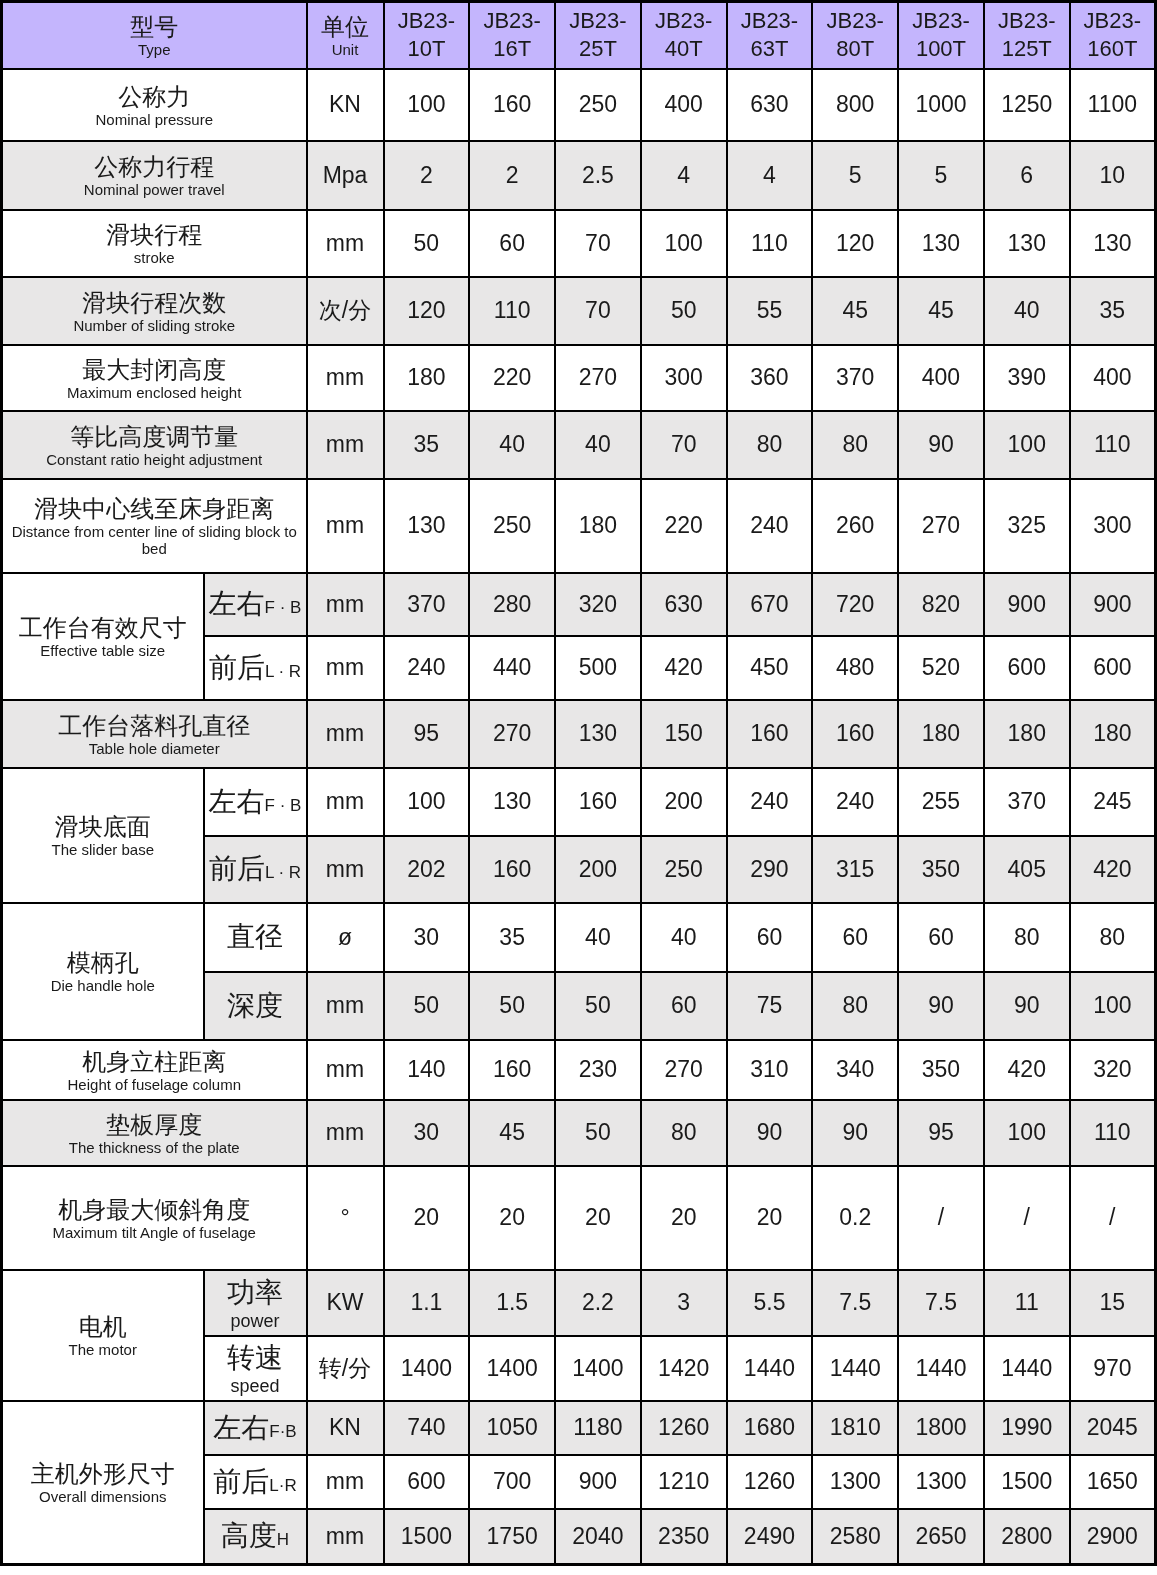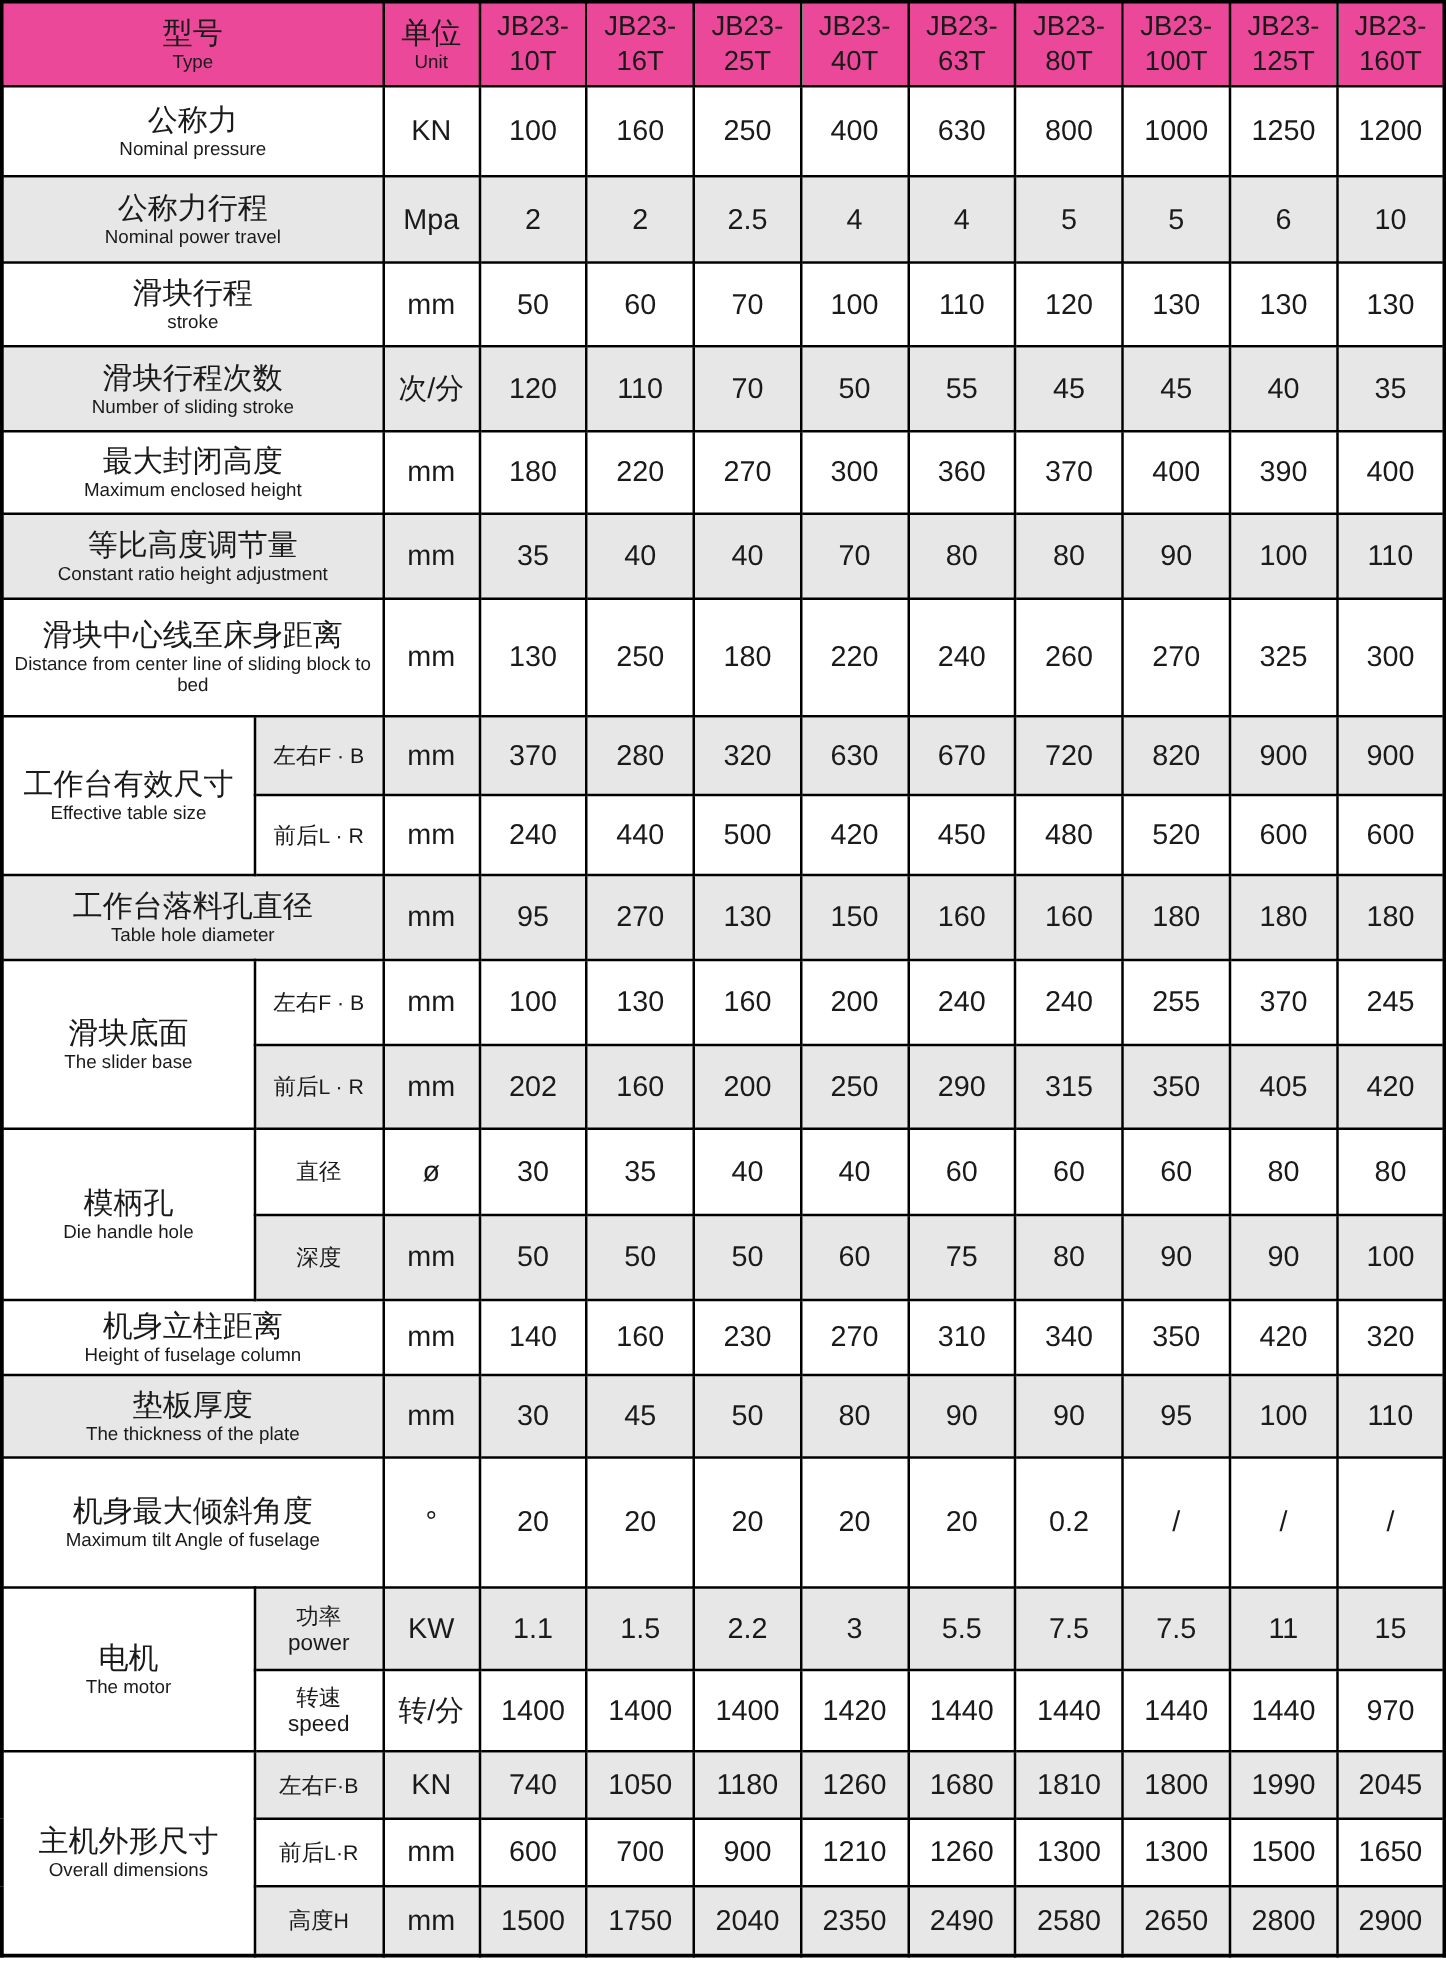--- a/index.html
+++ b/index.html
@@ -1,27 +1,27 @@
 <!DOCTYPE html>
 <html><head>
 <meta charset="utf-8">
 <style>
   html,body{margin:0;padding:0;background:#ffffff;}
   body{width:1157px;font-family:"Liberation Sans","DejaVu Sans",sans-serif;color:#1a1a1a;}
   #sheet{width:1157px;height:1575px;background:#ffffff;box-sizing:border-box;}
   table{border-collapse:collapse;width:1157px;table-layout:fixed;border:3px solid #000;}
   td{border:2px solid #000;text-align:center;vertical-align:middle;padding:0 2px;overflow:hidden;box-sizing:border-box;background:#ffffff;}
-  td.hd{background:#ec4899;}
+  td.hd{background:#c4b5fd;}
   td.stripe{background:#e8e7e7;}
   .zh{font-size:24px;line-height:1.3;}
   .en{font-size:15px;line-height:1.12;}
   .model{font-size:22px;line-height:1.28;}
   .val{font-size:23px;}
   .unitc{font-size:23px;}
-  .subzh{font-size:18px;}
+  .subzh{font-size:28px;}
   .subsuf{font-size:17px;margin-top:16px;}
   .suben{font-size:18px;line-height:1.1;}
 </style>
 </head>
 <body>
 
 <div id="sheet">
   <table>
     <colgroup>
       <col style="width:202px">
@@ -91,21 +91,21 @@
           </td>
           <td class="unitc">KN</td>
           <td class="val">100</td>
           <td class="val">160</td>
           <td class="val">250</td>
           <td class="val">400</td>
           <td class="val">630</td>
           <td class="val">800</td>
           <td class="val">1000</td>
           <td class="val">1250</td>
-          <td class="val">1200</td>
+          <td class="val">1100</td>
         </tr>
         <tr style="height: 69px;">
           <td class="stripe" rowspan="1" colspan="2">
             <div class="zh">公称力行程</div>
             <div class="en">Nominal power travel</div>
           </td>
           <td class="stripe unitc">Mpa</td>
           <td class="stripe val">2</td>
           <td class="stripe val">2</td>
           <td class="stripe val">2.5</td>

